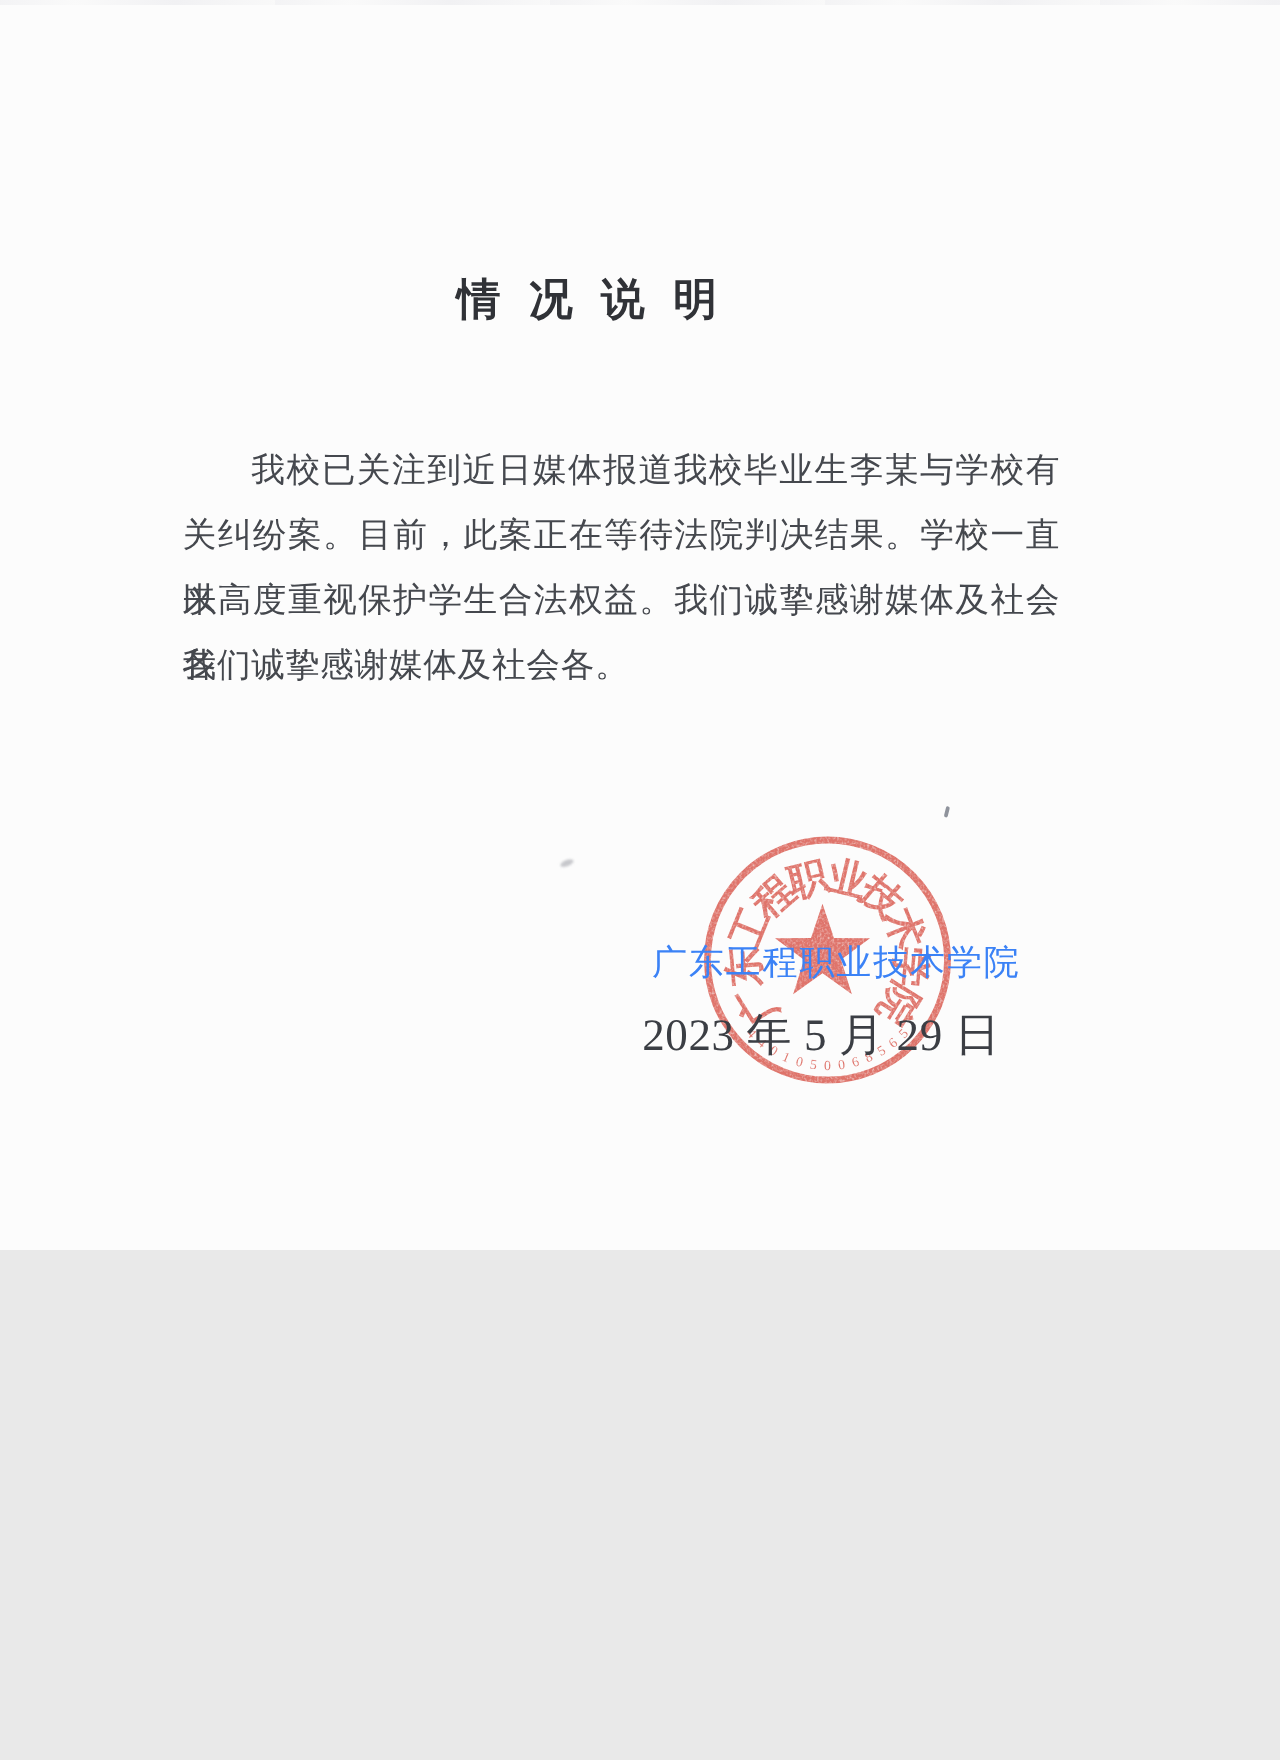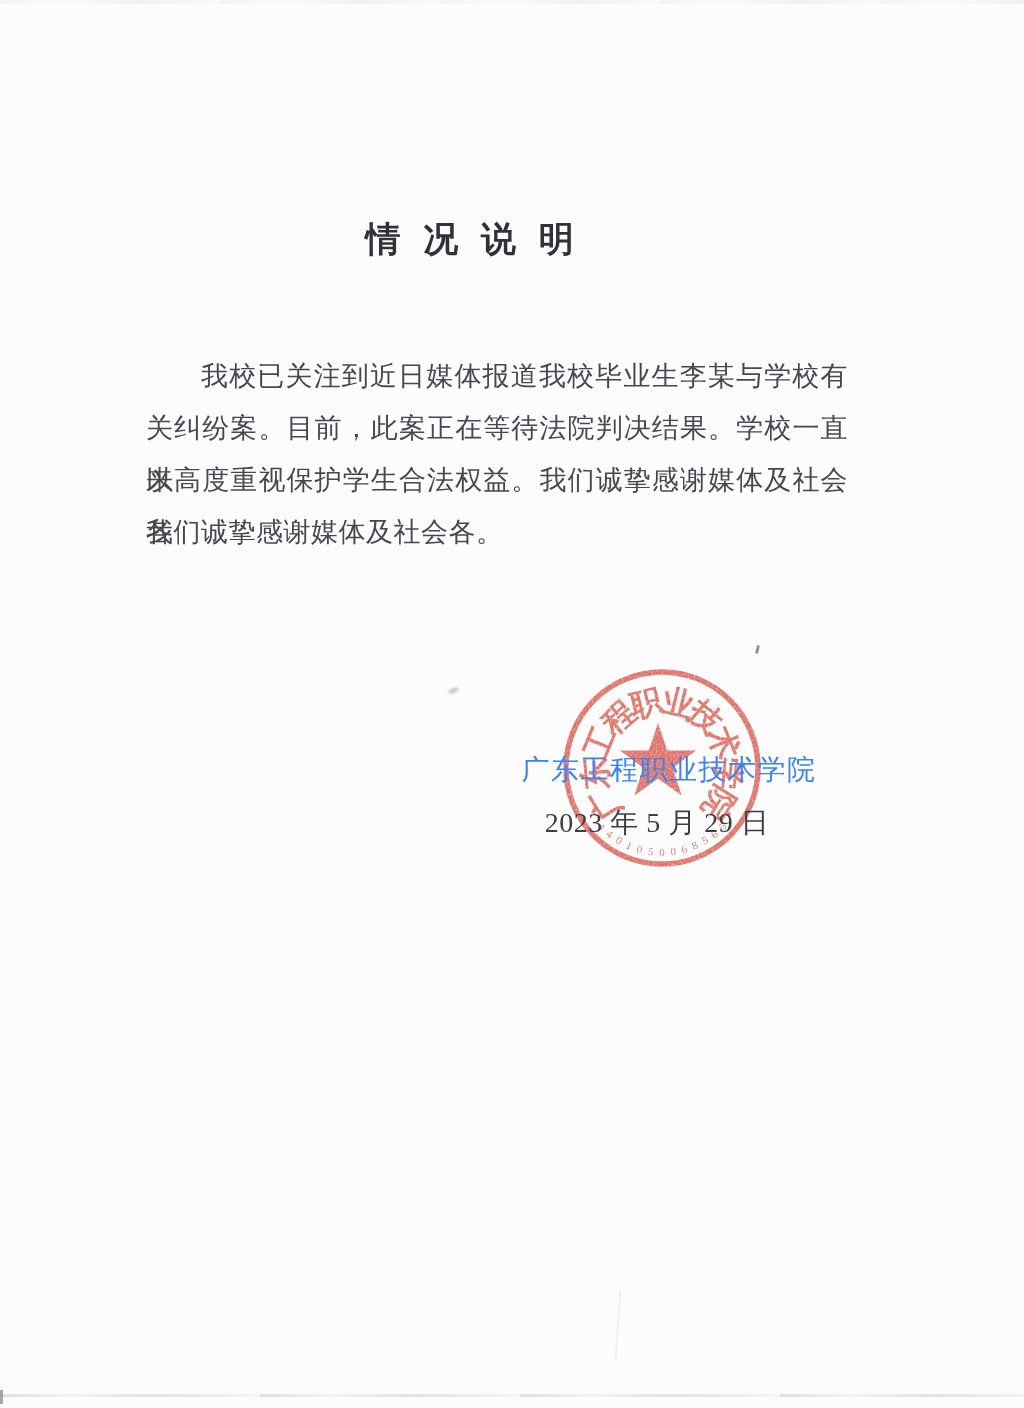--- a/index.html
+++ b/index.html
@@ -3,21 +3,21 @@
 <meta charset="utf-8">
 <style>
   html, body {
     margin: 0;
     padding: 0;
     background: #e9e9e9;
   }
   .page {
     position: relative;
     width: 1024px;
-    height: 1408px;
+    height: 1000px;
     margin: 0 auto;
     background: #fcfcfc;
     overflow: hidden;
     font-family: "Liberation Serif", "DejaVu Serif", serif;
   }
   
   .edge-top {
     position: absolute; left: 0; top: 0; width: 100%; height: 4px;
     background: repeating-linear-gradient(90deg,
       #ececef 0px, #f8f8f8 60px, #e8e8ec 140px, #f6f6f6 220px);
@@ -89,21 +89,21 @@
     font-size: 28px;
     color: #3b82f6;
     letter-spacing: 1.5px;
     white-space: nowrap;
     z-index: 3;
   }
   .date-line {
     position: absolute;
     left: 657px; top: 804px;
     transform: translateX(-50%);
-    font-size: 28px;
+    font-size: 36px;
     color: #3b3e44;
     letter-spacing: .5px;
     white-space: nowrap;
     z-index: 3;
   }
   .seal-svg {
     position: absolute;
     left: 552px; top: 658px;
     width: 220px; height: 220px;
     z-index: 2;

